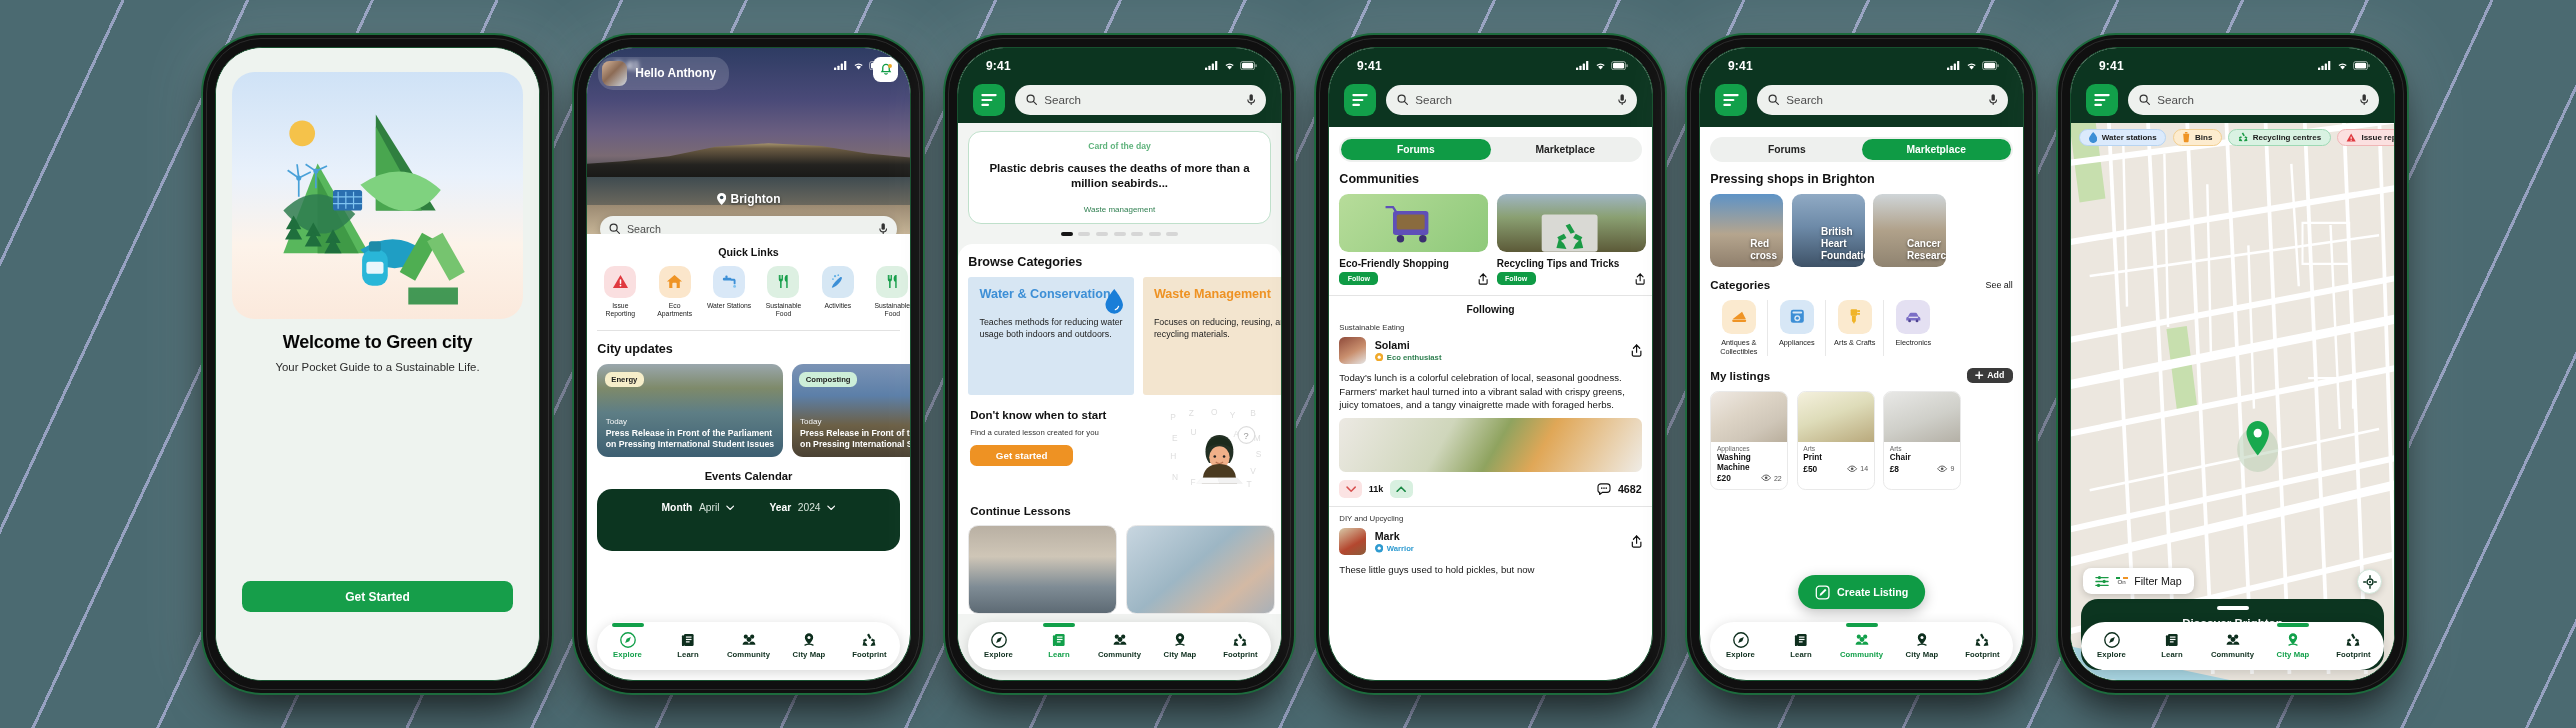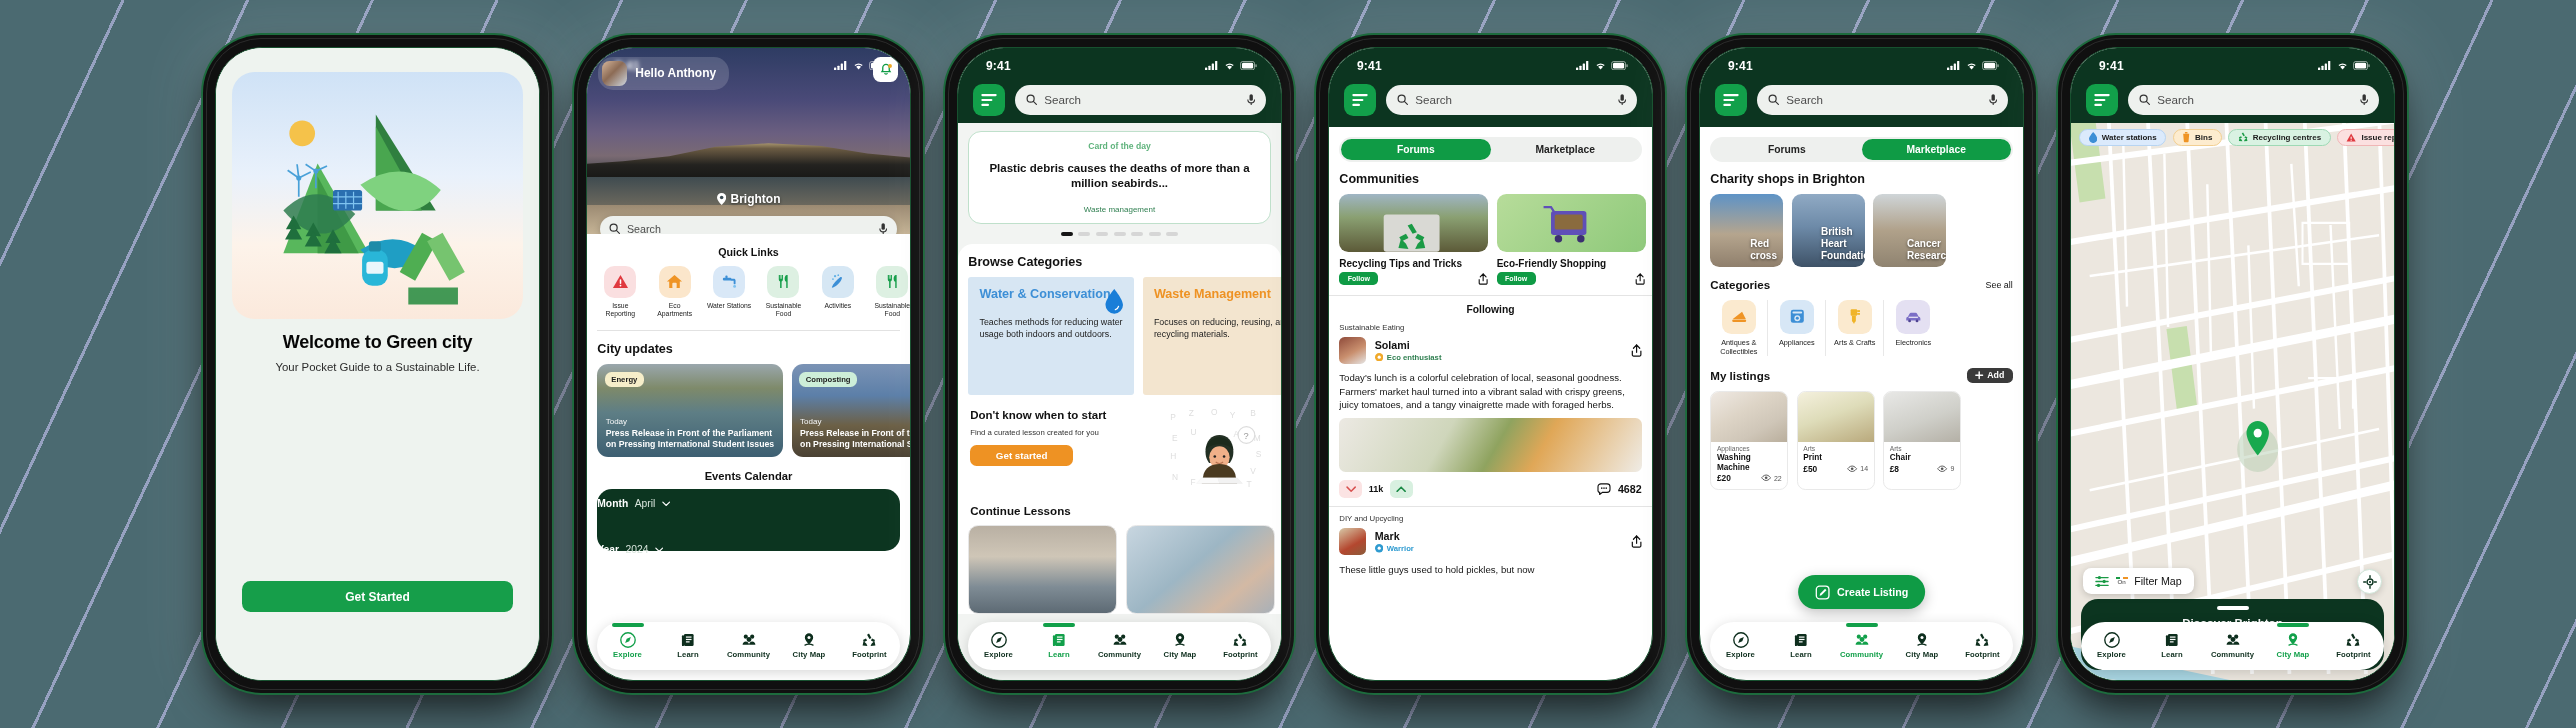--- a/index.html
+++ b/index.html
@@ -162,21 +162,21 @@
     position:absolute; top:7.5px; left:7.5px; font-size:7.7px; font-weight:700;
     border-radius:6.5px; padding:2.8px 6.5px; color:#1c1c1c;
   }
   .news-card .meta{ position:absolute; left:8.4px; right:8.4px; bottom:7.5px; }
   .news-card .day{ font-size:8px; opacity:.94; }
   .news-card .hl{ font-size:8.7px; font-weight:700; line-height:1.28; margin-top:1.9px; }
   .ev-title{ text-align:center; font-size:11.2px; font-weight:700; margin:13px 0 6.5px; color:#111; }
   .ev-panel{
     margin:0 10.3px; height:62px; background:#0c3520; border-radius:15px;
     display:flex; align-items:flex-start; justify-content:center; gap:35px;
-    padding-top:13px; color:#fff; font-size:10.3px;flex-direction:column;
+    padding-top:13px; color:#fff; font-size:10.3px;
   }
   .ev-panel .grp{ display:flex; align-items:center; gap:6.5px; }
   .ev-panel .k{ font-weight:700; }
   .ev-panel .v{ color:#d7e4db; }
 
   
   .card-day{
     margin:8.4px 10.3px 0; border:0.9px solid #bfe0cb; border-radius:13px;
     background:#fff; padding:8.4px 11.2px 9.3px; text-align:center;
   }
@@ -826,52 +826,52 @@
       <div class="segment">
         <div class="seg on">Forums</div>
         <div class="seg">Marketplace</div>
       </div>
 
       <div style="padding:0 10.3px; margin-top:10.3px">
         <div class="sec-title">Communities</div>
       </div>
       <div class="comm-row">
         <div class="comm">
+          <div class="thumb t1">
+            <svg width="100%" height="100%" viewBox="0 0 160 62">
+                <rect x="58" y="18" width="38" height="26" rx="3" fill="#5f4fb8"></rect>
+                <rect x="62" y="22" width="30" height="16" rx="2" fill="#8a6b3e"></rect>
+                <circle cx="66" cy="48" r="4" fill="#3b2f70"></circle>
+                <circle cx="90" cy="48" r="4" fill="#3b2f70"></circle>
+                <path d="M50 14h8l4 6" stroke="#5f4fb8" stroke-width="2.4" fill="none"></path>
+              </svg>
+          </div>
+          <div class="nm">Eco-Friendly Shopping</div>
+          <div class="rowf">
+            <span class="follow">Follow</span>
+            <svg width="10.3" height="12" viewBox="0 0 12 14">
+                <path d="M6 1 2.6 4.6M6 1l3.4 3.6M6 1v8" fill="none" stroke="#111" stroke-width="1.3" stroke-linecap="round"></path>
+                <path d="M1.4 7.4v4.2a1.4 1.4 0 0 0 1.4 1.4h6.4a1.4 1.4 0 0 0 1.4-1.4V7.4" fill="none" stroke="#111" stroke-width="1.3"></path>
+              </svg>
+          </div>
+        </div>
+        <div class="comm">
           <div class="thumb t2">
             <svg width="100%" height="100%" viewBox="0 0 160 62">
                 <rect x="48" y="22" width="60" height="40" rx="3" fill="#d9d9d4"></rect>
                 <g fill="#1a9a45" transform="translate(62,30) scale(.9)">
                   <path d="M18 2 24 12 19 14 13 4Z"></path>
                   <path d="M31 20 34 31 22 32 25 26Z"></path>
                   <path d="M5 20 2 31 14 32 11 26Z"></path>
                   <path d="M25 14 33 18 30 23 22 19Z"></path>
                   <path d="M11 14 3 18 6 23 14 19Z"></path>
                 </g>
               </svg>
           </div>
           <div class="nm">Recycling Tips and Tricks</div>
-          <div class="rowf">
-            <span class="follow">Follow</span>
-            <svg width="10.3" height="12" viewBox="0 0 12 14">
-                <path d="M6 1 2.6 4.6M6 1l3.4 3.6M6 1v8" fill="none" stroke="#111" stroke-width="1.3" stroke-linecap="round"></path>
-                <path d="M1.4 7.4v4.2a1.4 1.4 0 0 0 1.4 1.4h6.4a1.4 1.4 0 0 0 1.4-1.4V7.4" fill="none" stroke="#111" stroke-width="1.3"></path>
-              </svg>
-          </div>
-        </div>
-        <div class="comm">
-          <div class="thumb t1">
-            <svg width="100%" height="100%" viewBox="0 0 160 62">
-                <rect x="58" y="18" width="38" height="26" rx="3" fill="#5f4fb8"></rect>
-                <rect x="62" y="22" width="30" height="16" rx="2" fill="#8a6b3e"></rect>
-                <circle cx="66" cy="48" r="4" fill="#3b2f70"></circle>
-                <circle cx="90" cy="48" r="4" fill="#3b2f70"></circle>
-                <path d="M50 14h8l4 6" stroke="#5f4fb8" stroke-width="2.4" fill="none"></path>
-              </svg>
-          </div>
-          <div class="nm">Eco-Friendly Shopping</div>
           <div class="rowf">
             <span class="follow">Follow</span>
             <svg width="10.3" height="12" viewBox="0 0 12 14">
                 <path d="M6 1 2.6 4.6M6 1l3.4 3.6M6 1v8" fill="none" stroke="#111" stroke-width="1.3" stroke-linecap="round"></path>
                 <path d="M1.4 7.4v4.2a1.4 1.4 0 0 0 1.4 1.4h6.4a1.4 1.4 0 0 0 1.4-1.4V7.4" fill="none" stroke="#111" stroke-width="1.3"></path>
               </svg>
           </div>
         </div>
       </div>
 
@@ -996,21 +996,21 @@
           </div>
         </div>
       </div>
 
       <div class="segment">
         <div class="seg">Forums</div>
         <div class="seg on">Marketplace</div>
       </div>
 
       <div style="padding:0 10.3px; margin-top:10.3px">
-        <div class="sec-title">Charity shops in Brighton</div>
+        <div class="sec-title">Pressing shops in Brighton</div>
       </div>
       <div class="shops-row">
         <div class="shop" style="background:linear-gradient(180deg,#5e93c6 0%,#b5a58e 55%,#8f7f6c 100%)">
           <span>Red cross</span>
         </div>
         <div class="shop" style="background:linear-gradient(180deg,#90aac4 0%,#6d8aa8 45%,#3e5267 100%)">
           <span>British Heart Foundation</span>
         </div>
         <div class="shop" style="background:linear-gradient(180deg,#cfd5d8 0%,#b0a18a 50%,#8f8370 100%)">
           <span>Cancer Research</span>

